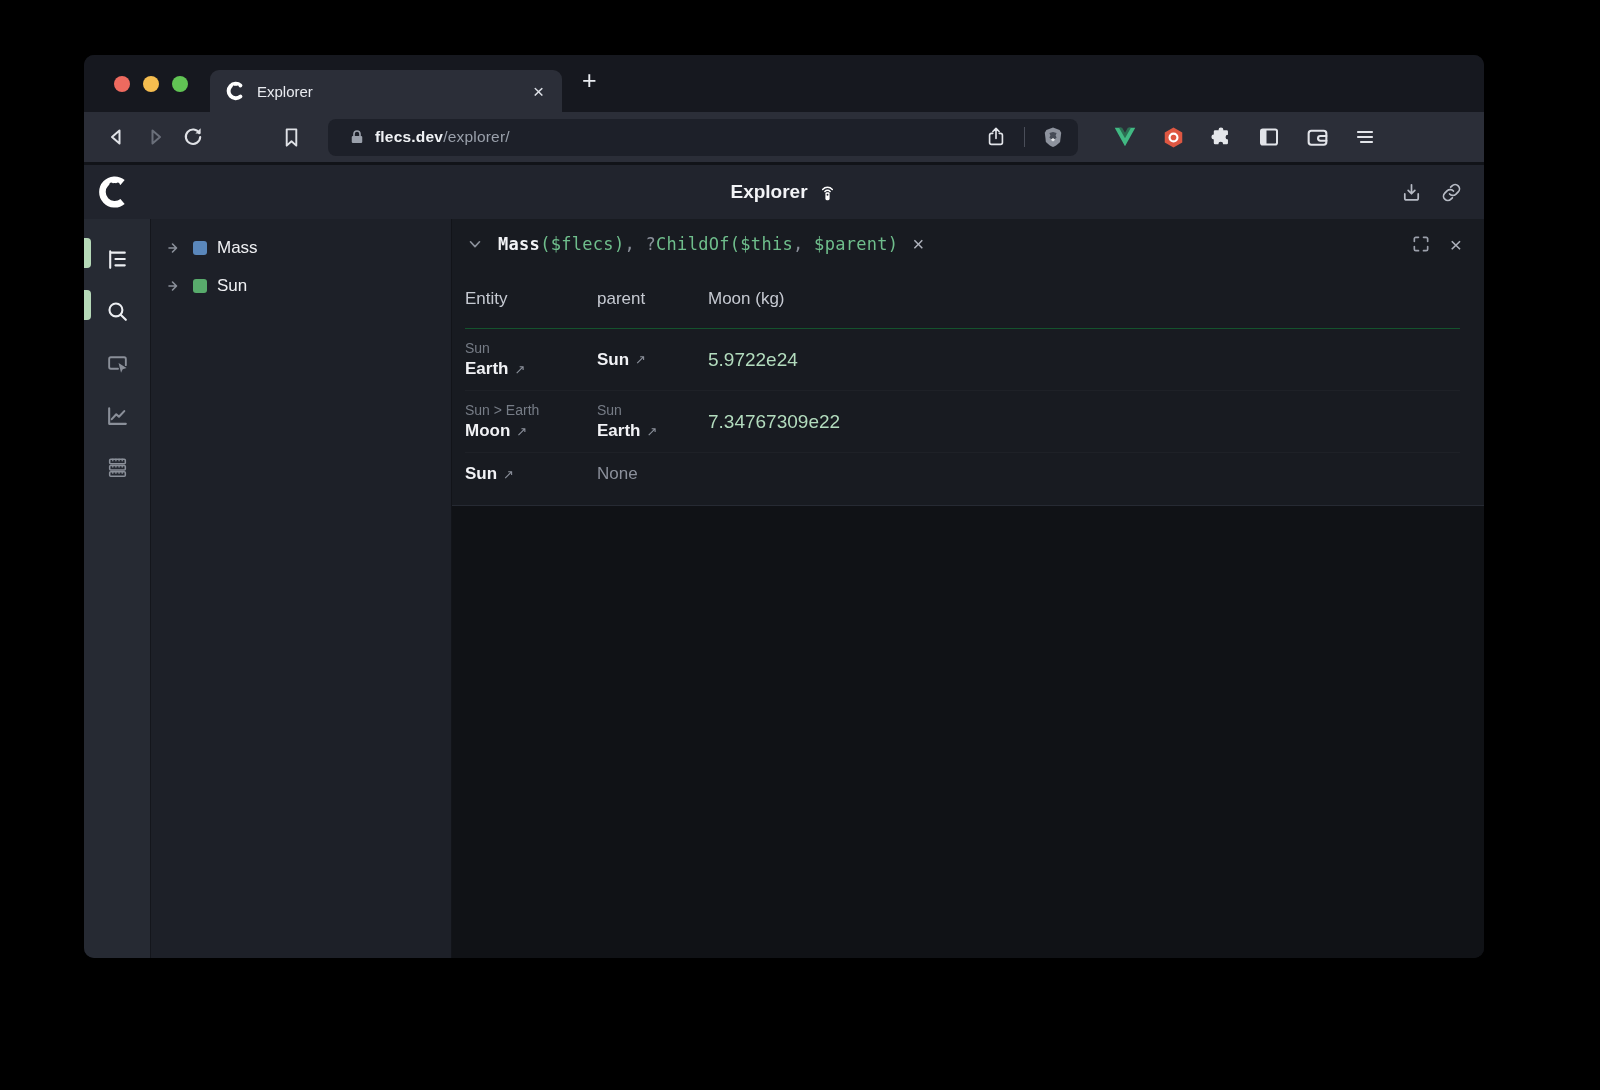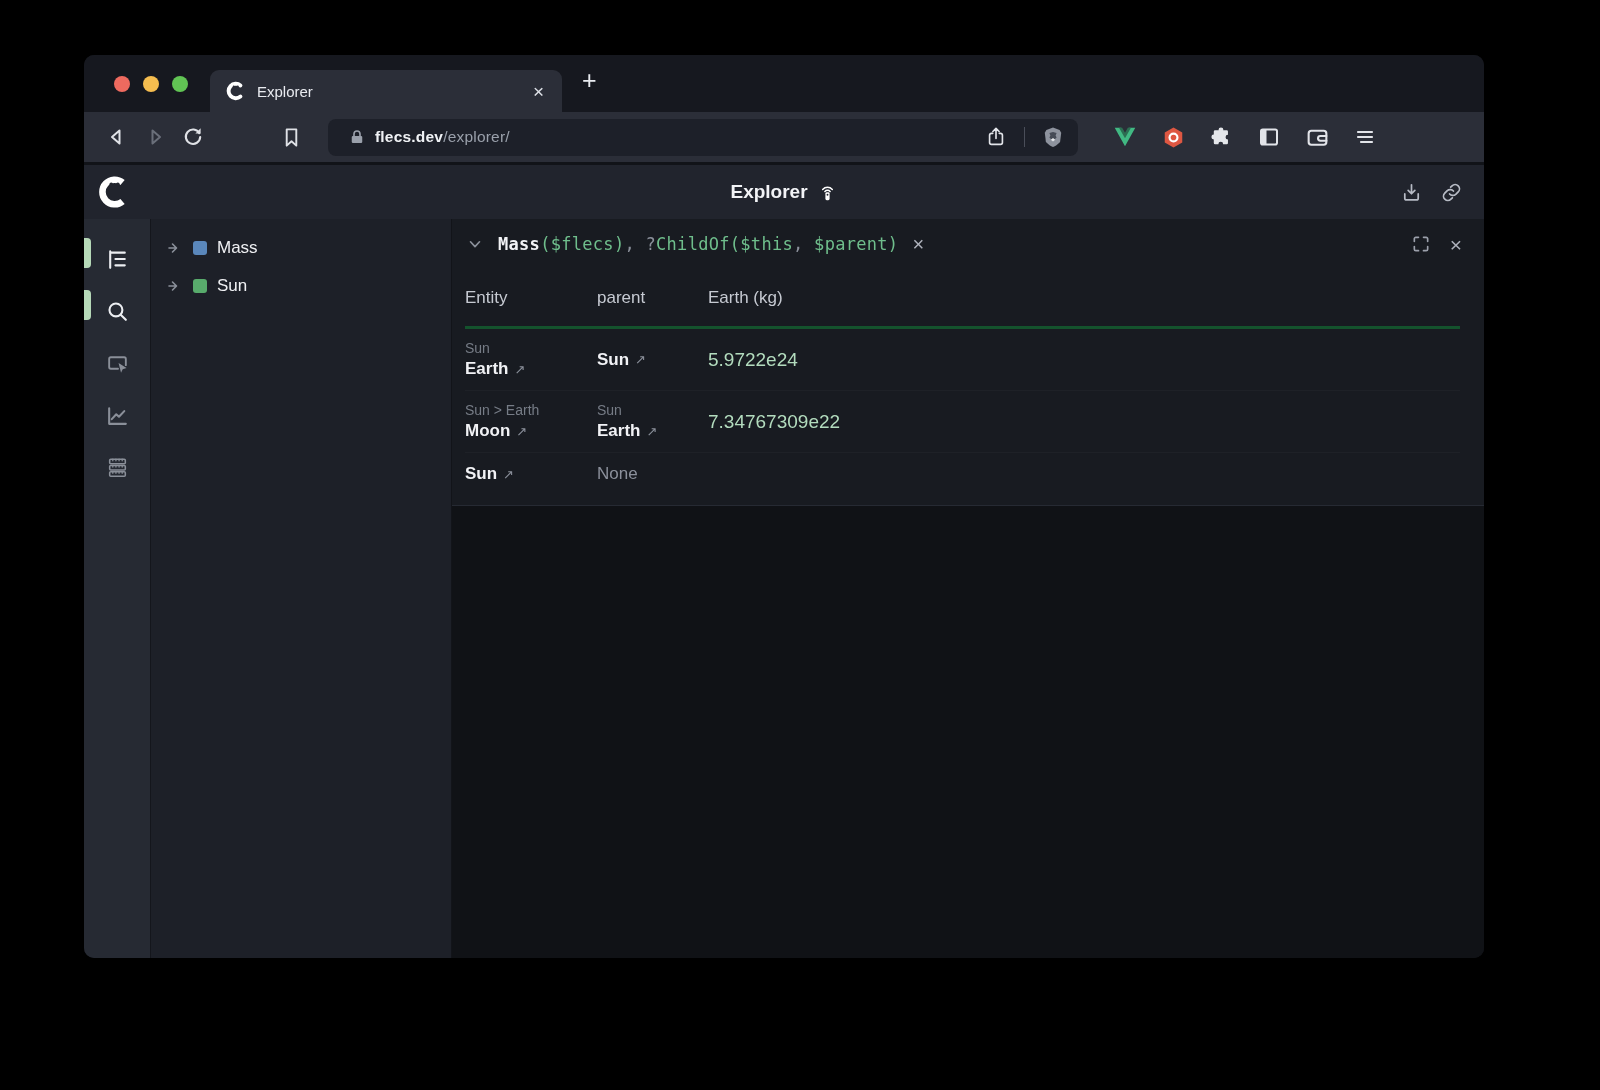--- a/index.html
+++ b/index.html
@@ -80,21 +80,21 @@
   .tok-var { color:#6fbe8c; }
   .tok-punct { color:#8b909b; }
   .qclear { color:#aeb2bc; font-size:20px; margin-left:10px; line-height:1; }
   .qspacer { flex:1; }
   .qicon { color:#9ba0ab; width:26px; height:26px; display:flex; align-items:center;
            justify-content:center; margin-left:12px; }
   .qx { color:#aeb2bc; font-size:21px; line-height:1; margin-left:12px; }
 
   .qtable { padding:0 24px 10px 13px; }
   .thead { display:grid; grid-template-columns:132px 111px 1fr; height:60px; align-items:center;
-           color:#c6cad2; font-size:17px; border-bottom:3px solid #14532d; }
+           color:#c6cad2; font-size:17px; border-bottom:1px solid #14532d; }
   .trow { display:grid; grid-template-columns:132px 111px 1fr; align-items:center;
           padding:11px 0; border-bottom:1px solid rgba(255,255,255,0.028); }
   .trow:last-child { border-bottom:none; }
   .cell-path { color:#767c86; font-size:14px; margin-bottom:3px; }
   .cell-main { color:#f1f2f5; font-size:17px; font-weight:700; display:flex; align-items:center; gap:6px; }
   .goto-arrow { color:#8b909b; font-size:13px; font-weight:400;
                 font-family:"DejaVu Sans", sans-serif; }
   .cell-none { color:#8b909b; font-size:17px; }
   .mass-val { color:#b3dcbe; font-size:19px; }
 
@@ -309,21 +309,21 @@
               <path d="M4 9 V5.8 A1.8 1.8 0 0 1 5.8 4 H9 M15 4 h3.2 A1.8 1.8 0 0 1 20 5.8 V9 M20 15 v3.2 A1.8 1.8 0 0 1 18.2 20 H15 M9 20 H5.8 A1.8 1.8 0 0 1 4 18.2 V15" stroke-width="2"></path>
             </svg>
           </div>
           <span class="qx">×</span>
         </div>
 
         <div class="qtable">
           <div class="thead">
             <div>Entity</div>
             <div>parent</div>
-            <div>Earth (kg)</div>
+            <div>Moon (kg)</div>
           </div>
 
           <div class="trow">
             <div>
               <div class="cell-path">Sun</div>
               <div class="cell-main">
                 <span>Earth</span>
                 <span class="goto-arrow">↗</span>
               </div>
             </div>

